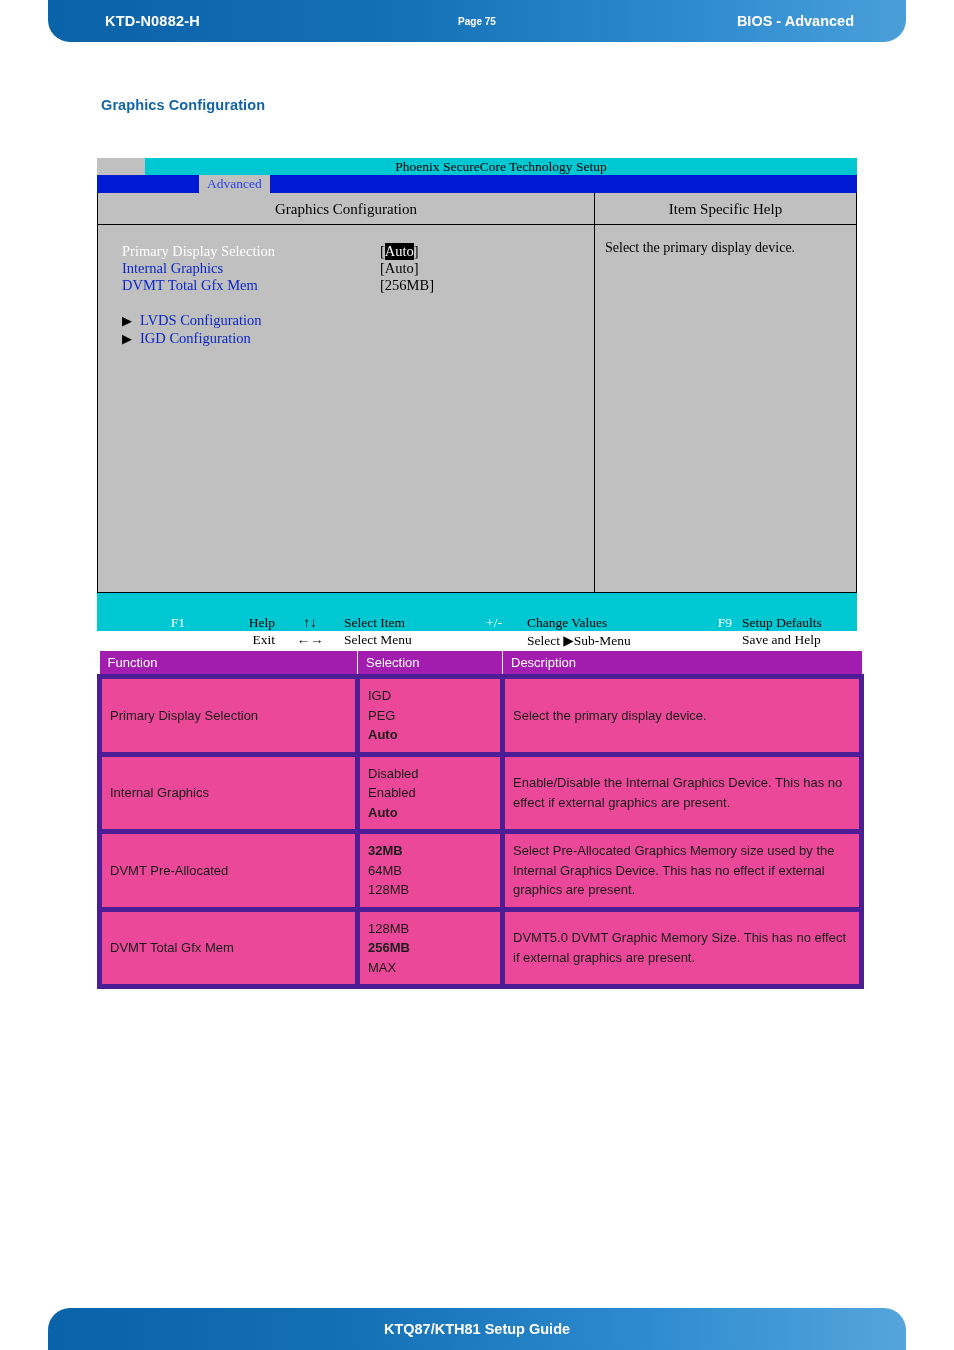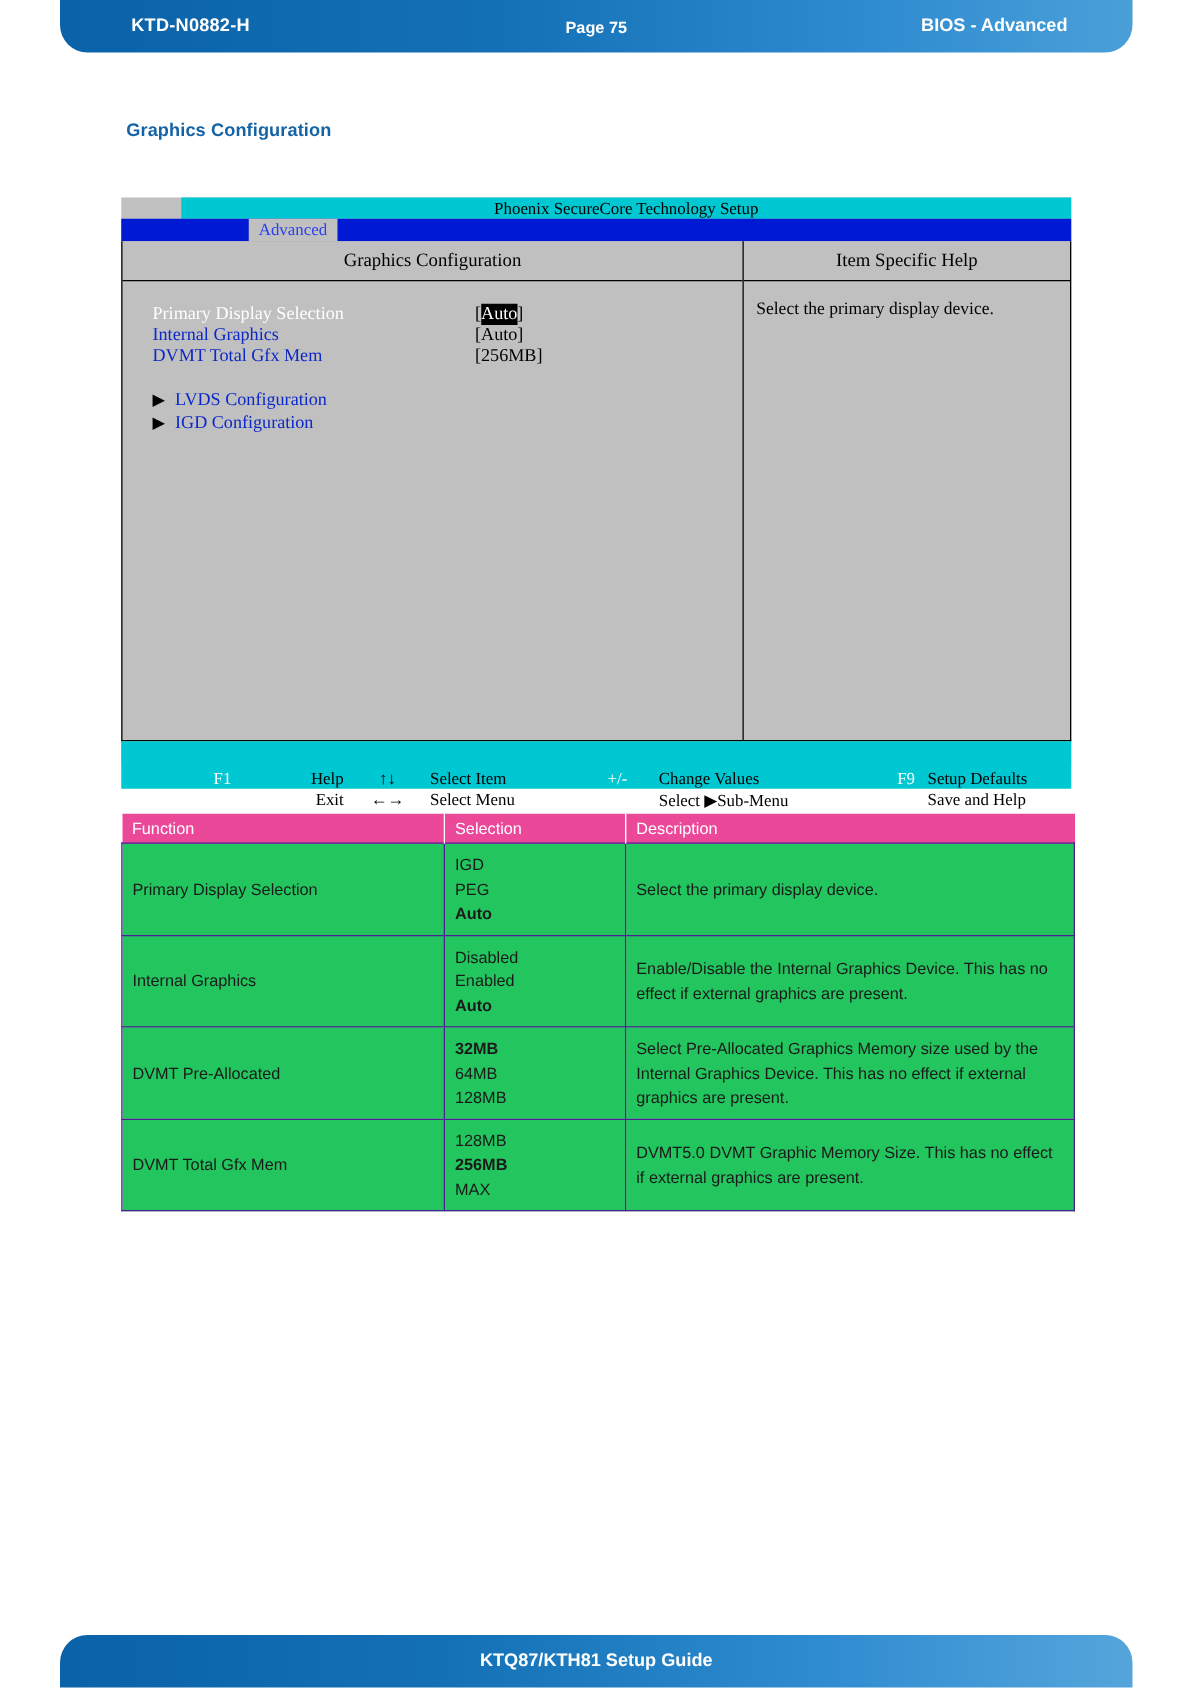--- a/index.html
+++ b/index.html
@@ -34,21 +34,21 @@
     left: 57px;
     font-size: 14.5px;
     font-weight: bold;
     letter-spacing: .2px;
   }
   .page-header .hdr-center {
     position: absolute;
     left: 0;
     width: 100%;
     text-align: center;
-    font-size: 13px;
+    font-size: 10px;
     font-weight: bold;
   }
   .page-header .hdr-right {
     position: absolute;
     right: 52px;
     font-size: 14.5px;
     font-weight: bold;
   }
 
   
@@ -205,32 +205,32 @@
     position: absolute;
     left: 97px;
     top: 651px;
     width: 762px;
     border-collapse: collapse;
     font-size: 13px;
     color: #1a1a1a;
     table-layout: fixed;
   }
   .data-table th {
-    background: #ec4899;
+    background: #a21caf;
     color: #ffffff;
     font-weight: normal;
     text-align: left;
     padding: 4px 8px;
     font-size: 13px;
     border-right: 1px solid #ffffff;
   }
   .data-table th:last-child { border-right: none; }
   .data-table td {
-    background: #22c55e;
-    border: 1px solid #4c1d95;
+    background: #ec4899;
+    border: 5px solid #4c1d95;
     padding: 7px 8px;
     vertical-align: middle;
     line-height: 1.5;
   }
   .data-table td.fn { vertical-align: middle; }
   .data-table td.sel { vertical-align: top; }
   .data-table td.desc { vertical-align: middle; }
   .data-table .bold { font-weight: bold; }
   .col-fn   { width: 258px; }
   .col-sel  { width: 145px; }

